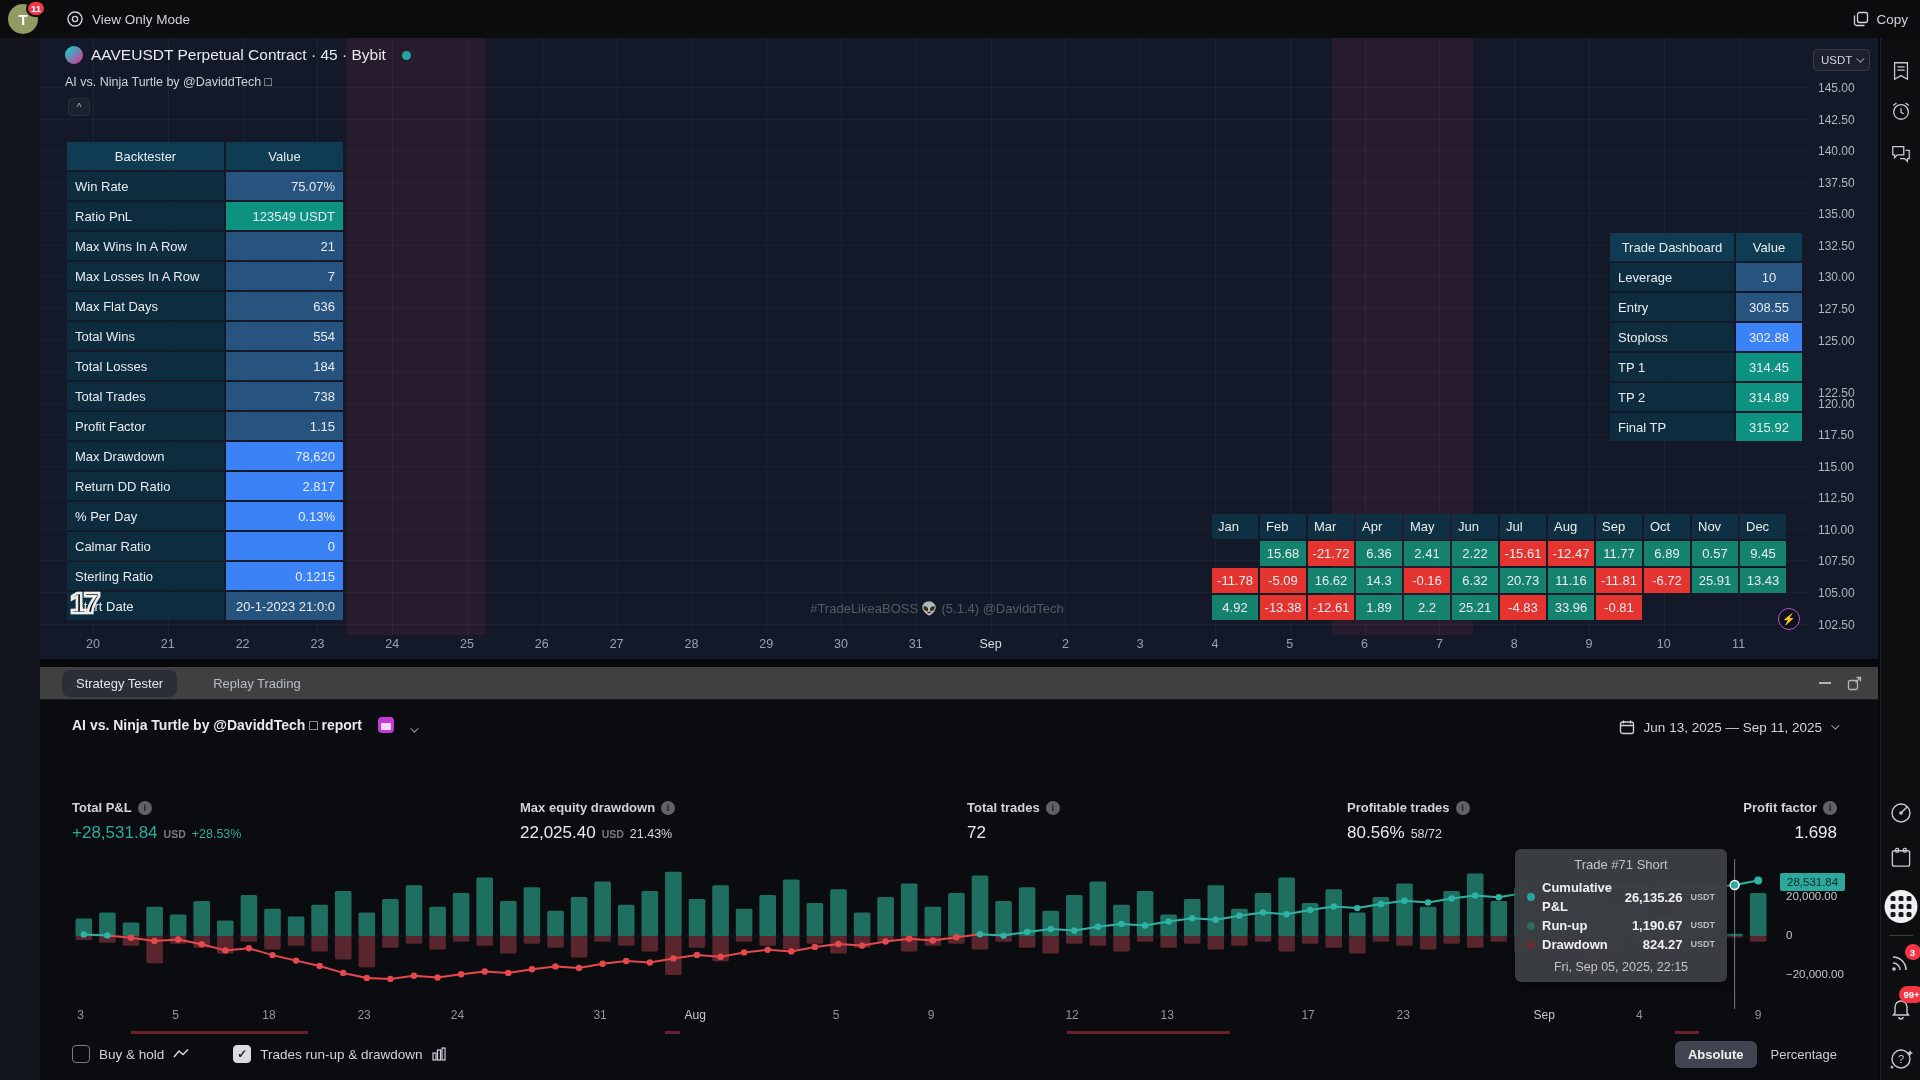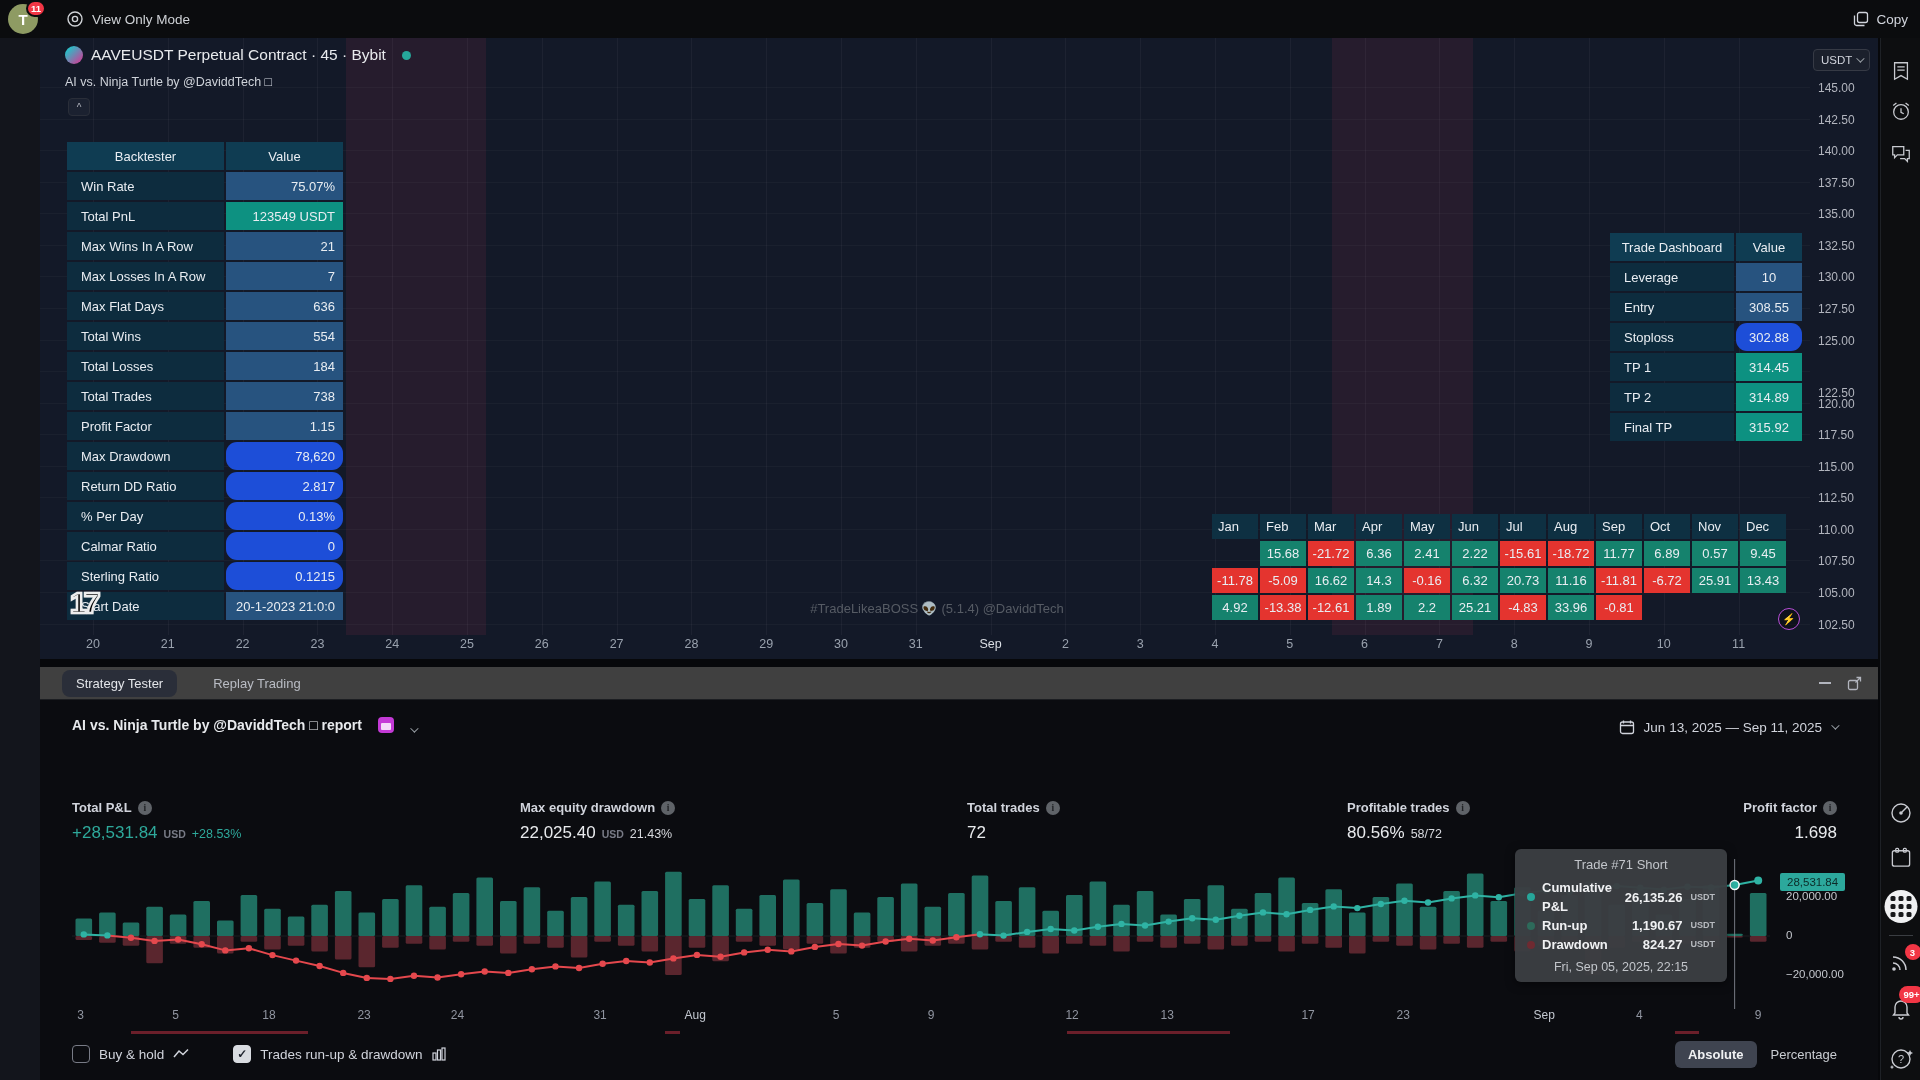--- a/index.html
+++ b/index.html
@@ -41,24 +41,24 @@
   .chev { width:6px; height:6px; border-right:1.5px solid #9aa0a6; border-bottom:1.5px solid #9aa0a6; transform:rotate(45deg) translateY(-2px); }
   .price-label { position:absolute; left:1778px; color:#b2b5be; font-size:12px; }
   .time-label { position:absolute; top:599px; transform:translateX(-50%); color:#9aa2ae; font-size:12.5px; }
   .time-label.bright { color:#dadee4; }
   .watermark { position:absolute; left:697px; top:563px; width:400px; text-align:center; color:#565b64; font-size:13px; }
 
   
   .dgrid { position:absolute; display:grid; gap:2px; }
   .dgrid div { display:flex; align-items:center; font-size:13px; color:#e9edf2; }
   .cell-head { background:#0f3c52; justify-content:center; }
-  .cell-label { background:#0d2c3e; padding-left:14px; }
+  .cell-label { background:#0d2c3e; padding-left:8px; }
   .cell-val { justify-content:flex-end; padding-right:8px; }
   .cell-val.center { justify-content:center; padding-right:0; }
-  .v-b { background:#27537f; } .v-g { background:#0d9181; } .v-r { background:#1d4ed8;border-radius:11px; }
+  .v-b { background:#27537f; } .v-g { background:#0d9181; } .v-r { background:#3b82f6; }
   .m-cell { background:#15826d; justify-content:center; font-size:12.5px; }
   .m-cell.neg { background:#e4342f; }
   .m-cell.empty { background:transparent; }
   .m-head { background:#0e3042; justify-content:center; padding-left:6px !important; justify-content:flex-start; font-size:12.5px; }
   .tv-logo { position:absolute; left:30px; top:548px; font-size:30px; font-weight:900; letter-spacing:-3px; color:#000; -webkit-text-stroke:2.5px #ededed; text-shadow:0 0 2px #fff; }
   .bolt { position:absolute; left:1738px; top:570px; width:22px; height:22px; border:1.5px solid #b84fd8; border-radius:50%; color:#b84fd8; font-size:11px; display:flex; align-items:center; justify-content:center; background:rgba(10,10,16,0.5); }
 
   
   .tester-panel { position:absolute; left:40px; top:667px; width:1838px; height:413px; background:#0b0c10; }
   .tabbar { position:absolute; left:0; top:0; width:100%; height:33px; background:#404040; border-bottom:1px solid #1c1e22; display:flex; align-items:center; }
@@ -190,21 +190,21 @@
     <div class="collapse-btn">^</div>
     <div class="usdt-btn">
       <span>USDT</span>
         <span class="chev"></span>
     </div>
     <div id="backtester-table" class="dgrid" style="left:27px; top:104px; grid-template-columns:157px 117px; grid-auto-rows:28px;">
         <div class="cell-head">Backtester</div>
         <div class="cell-head">Value</div>
         <div class="cell-label">Win Rate</div>
         <div class="cell-val v-b">75.07%</div>
-        <div class="cell-label">Total PnL</div>
+        <div class="cell-label">Ratio PnL</div>
         <div class="cell-val v-g">123549 USDT</div>
         <div class="cell-label">Max Wins In A Row</div>
         <div class="cell-val v-b">21</div>
         <div class="cell-label">Max Losses In A Row</div>
         <div class="cell-val v-b">7</div>
         <div class="cell-label">Max Flat Days</div>
         <div class="cell-val v-b">636</div>
         <div class="cell-label">Total Wins</div>
         <div class="cell-val v-b">554</div>
         <div class="cell-label">Total Losses</div>
@@ -255,21 +255,21 @@
         <div class="m-head cell-head">Oct</div>
         <div class="m-head cell-head">Nov</div>
         <div class="m-head cell-head">Dec</div>
         <div class="m-cell empty"></div>
         <div class="m-cell">15.68</div>
         <div class="m-cell neg">-21.72</div>
         <div class="m-cell">6.36</div>
         <div class="m-cell">2.41</div>
         <div class="m-cell">2.22</div>
         <div class="m-cell neg">-15.61</div>
-        <div class="m-cell neg">-18.72</div>
+        <div class="m-cell neg">-12.47</div>
         <div class="m-cell">11.77</div>
         <div class="m-cell">6.89</div>
         <div class="m-cell">0.57</div>
         <div class="m-cell">9.45</div>
         <div class="m-cell neg">-11.78</div>
         <div class="m-cell neg">-5.09</div>
         <div class="m-cell">16.62</div>
         <div class="m-cell">14.3</div>
         <div class="m-cell neg">-0.16</div>
         <div class="m-cell">6.32</div>

